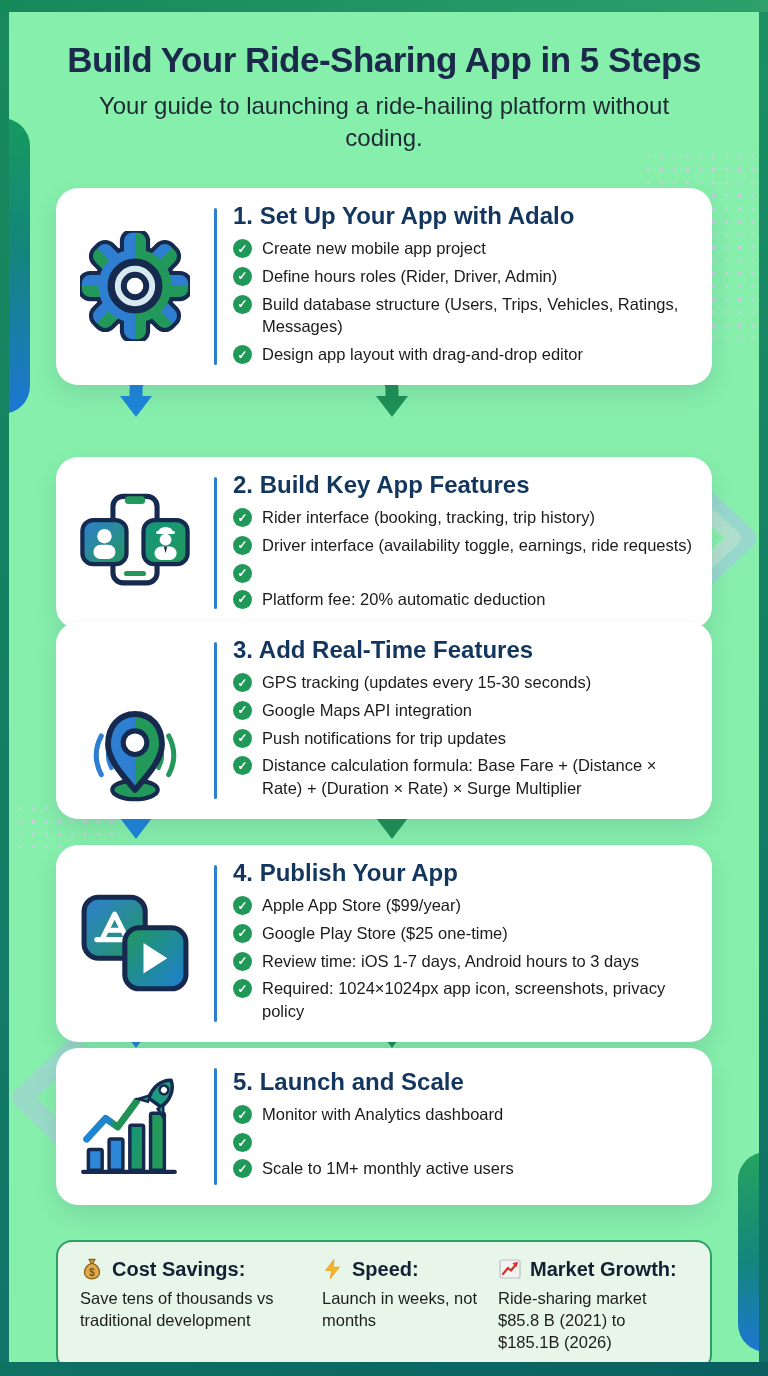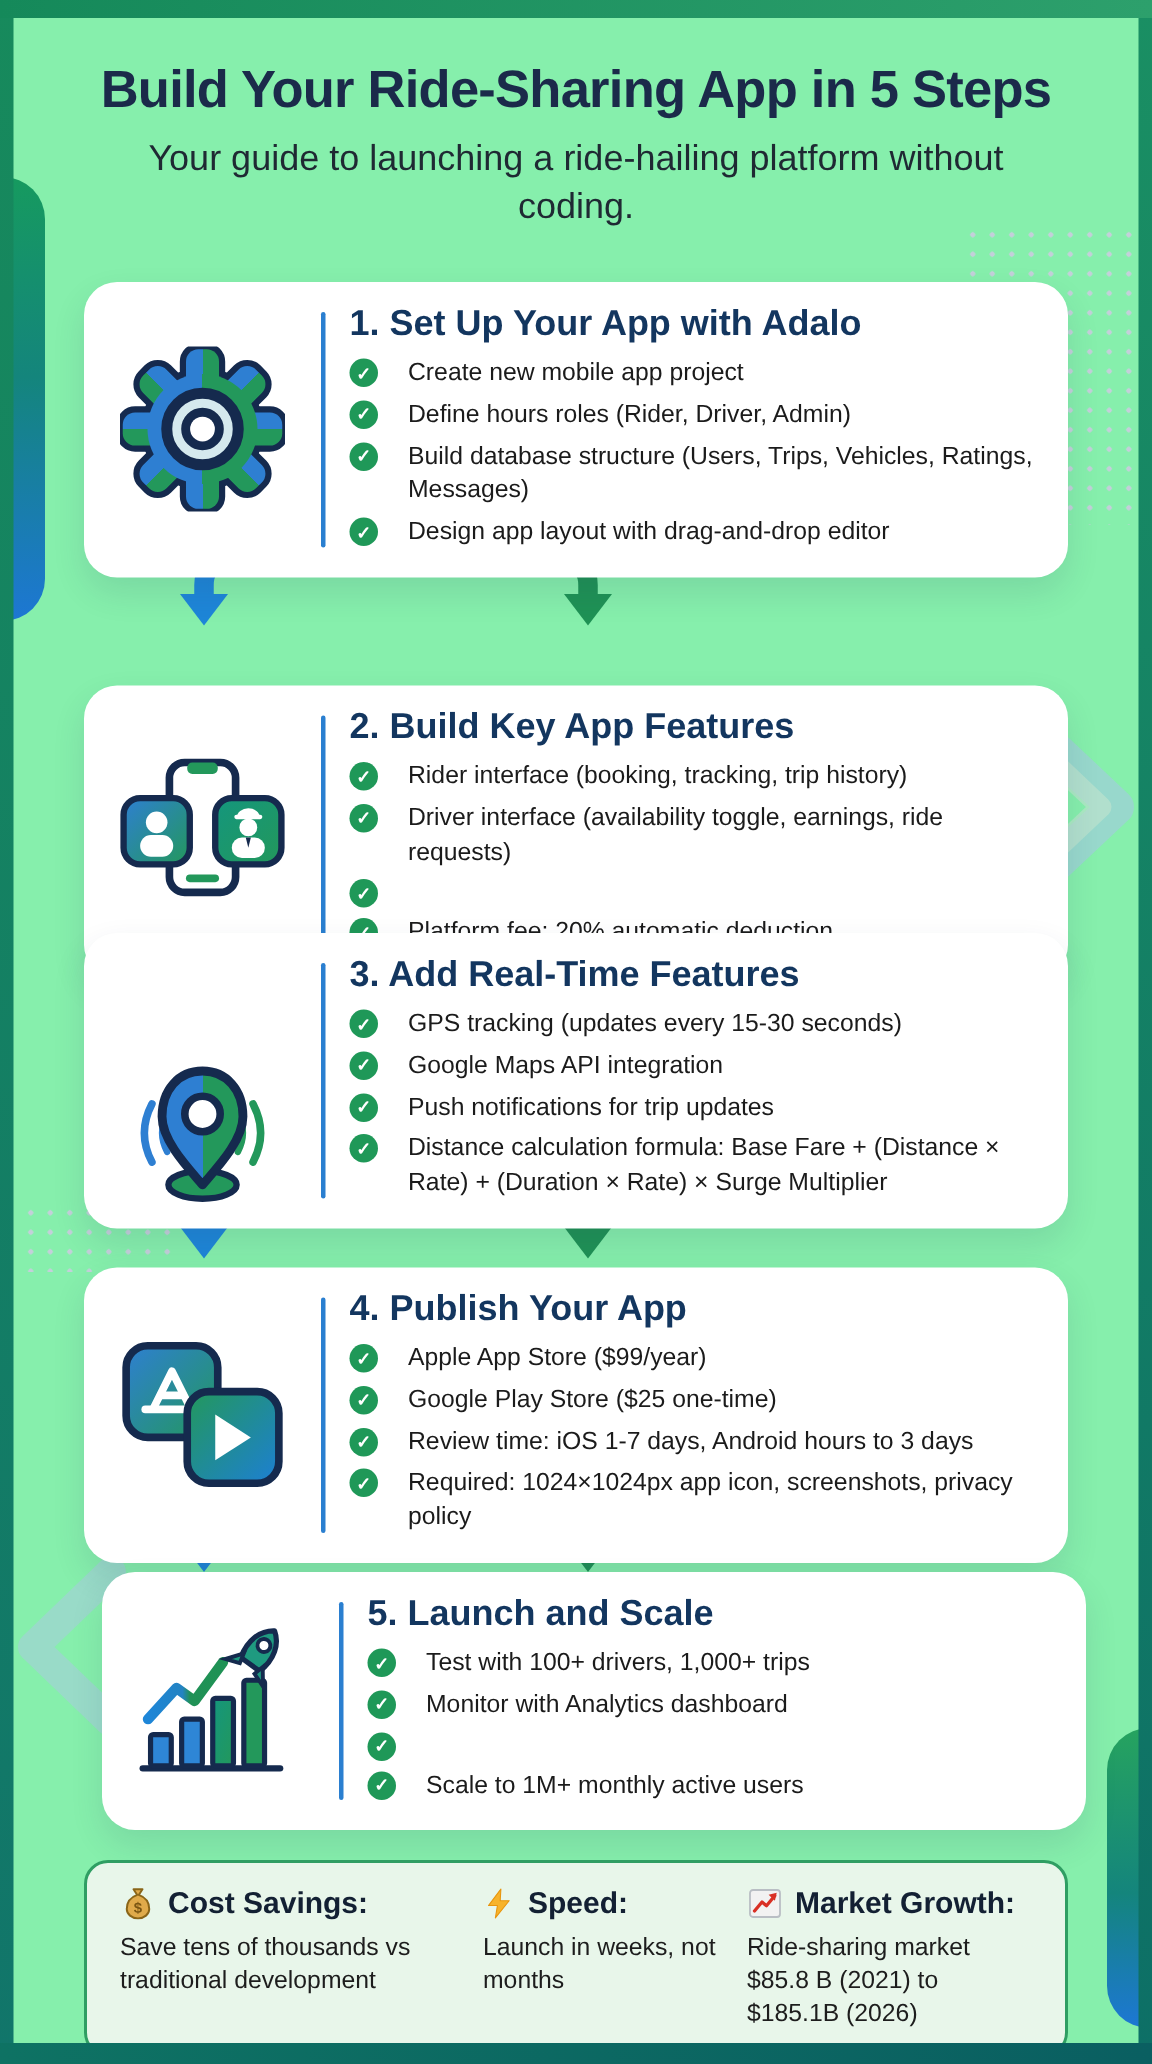--- a/index.html
+++ b/index.html
@@ -35,32 +35,32 @@
   .page-subtitle{position:absolute;left:84px;top:90px;width:600px;text-align:center;
     font-size:24px;color:#1f2933;line-height:1.33;z-index:3;}
   
   .card{position:absolute;left:56px;width:656px;background:#ffffff;
     border-radius:22px;box-shadow:0 10px 22px rgba(30,60,90,.12);
     display:flex;align-items:center;padding:12px 8px 12px 0;z-index:3;}
   .icon-col{width:158px;flex:0 0 158px;display:flex;align-items:center;justify-content:center;}
   .divider{width:3px;align-self:stretch;margin:8px 0;background:#2a7fd0;border-radius:2px;flex:0 0 3px;}
   .content{flex:1;padding:2px 4px 2px 16px;}
   .step-title{font-size:24px;font-weight:700;color:#13365f;margin-bottom:7px;}
-  .bullet{display:flex;align-items:flex-start;gap:20px;margin:5px 0;}
+  .bullet{display:flex;align-items:flex-start;gap:10px;margin:5px 0;}
   .check{flex:0 0 19px;width:19px;height:19px;border-radius:50%;background:#1f9858;
     color:#fff;font-size:12px;font-weight:700;display:flex;align-items:center;
     justify-content:center;margin-top:2px;}
   .check::after{content:"✓";}
   .bullet-text{font-size:16.5px;color:#1b1b1b;line-height:1.38;}
   
   #card-1{top:188px;min-height:177px;}
   #card-2{top:424px;min-height:157px;margin-top:33px;}
   #card-3{top:622px;min-height:173px;align-items:flex-end;}
   #card-4{top:845px;min-height:155px;}
-  #card-5{top:1048px;min-height:157px;margin-left:12px;}
+  #card-5{top:1048px;min-height:157px;}
   
   .connector{position:absolute;left:118px;width:292px;height:54px;z-index:2;}
   #conn-1{top:364px;} #conn-2{top:566px;} #conn-3{top:786px;} #conn-4{top:995px;}
   
   .stats-panel{position:absolute;left:56px;top:1240px;width:656px;min-height:98px;
     background:#e8f6ea;border:2.5px solid #2f9e63;border-radius:16px;
     padding:15px 22px;display:grid;grid-template-columns:228px 162px auto;
     column-gap:14px;z-index:3;}
   .stat-head{display:flex;align-items:center;gap:8px;}
   .stat-label{font-size:20px;font-weight:700;color:#132033;}
@@ -308,24 +308,20 @@
           <path d="M11 30 L2 42 L13 38 Z" fill="#1f9a80" stroke="#152a4e" stroke-width="3"></path>
           <path d="M29 30 L38 42 L27 38 Z" fill="#1f9a80" stroke="#152a4e" stroke-width="3"></path>
         </g>
       </svg>
     </div>
     <div class="divider"></div>
     <div class="content">
       <div class="step-title">5. Launch and Scale</div>
       <div class="bullet">
           <span class="check"></span>
-          <span class="bullet-text">Test with 100+ drivers, 1,000+ trips</span>
-        </div>
-      <div class="bullet">
-          <span class="check"></span>
           <span class="bullet-text">Monitor with Analytics dashboard</span>
         </div>
       <div class="bullet">
           <span class="check"></span>
         </div>
       <div class="bullet">
           <span class="check"></span>
           <span class="bullet-text">Scale to 1M+ monthly active users</span>
         </div>
     </div>

